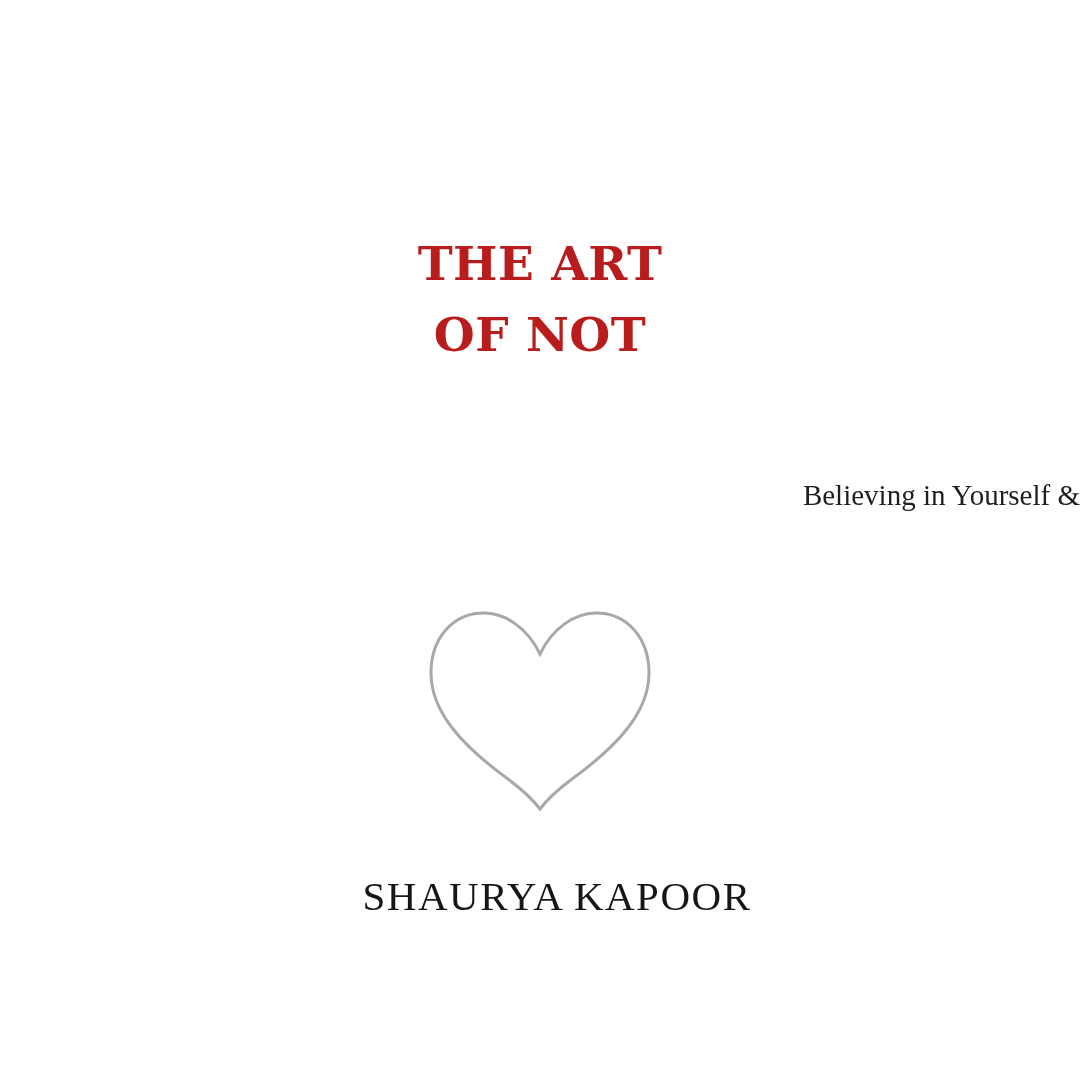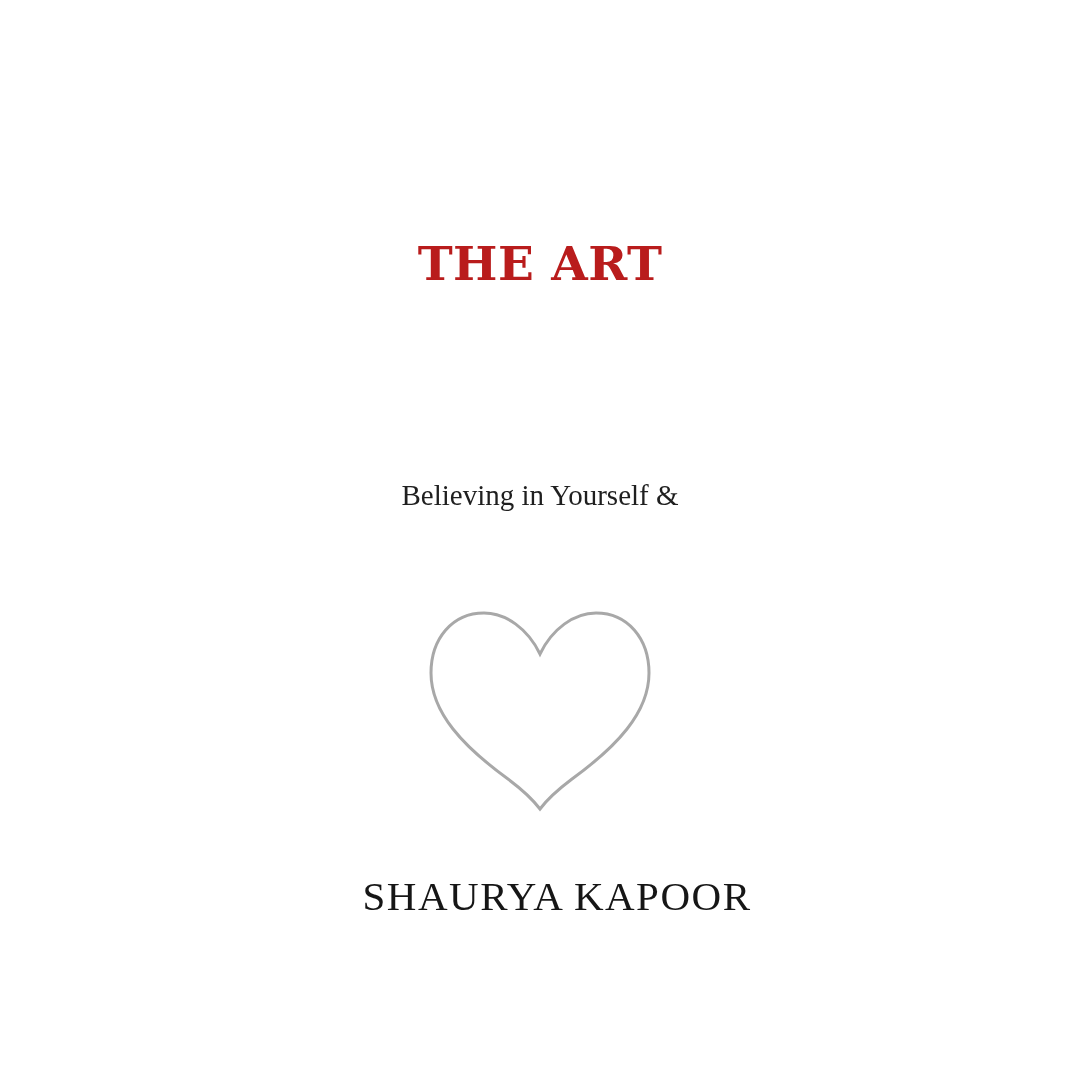--- a/index.html
+++ b/index.html
@@ -26,21 +26,21 @@
     font-size: 47px;
     line-height: 71px;
     letter-spacing: 0.5px;
     color: #b91c1c;
   }
   .subtitle-block {
     position: absolute;
     top: 478px;
     left: 0;
     width: 100%;
-    text-align: center;
+    text-align: right;
     font-family: "Liberation Serif", serif;
     font-weight: 400;
     font-size: 29px;
     line-height: 35px;
     color: #1f1f1f;
   }
   .heart-wrap {
     position: absolute;
     top: 606px;
     left: 50%;
@@ -66,20 +66,21 @@
     color: #161616;
   }
 </style>
 </head>
 <body>
 
 <div class="cover">
 
   <div class="title-block">
     <div>THE ART</div>
+    <div>OF NOT</div>
   </div>
 
   <div class="subtitle-block">
     <div>Believing in Yourself &amp;</div>
   </div>
 
   <div class="heart-wrap">
     <svg viewBox="0 0 226 206" xmlns="http://www.w3.org/2000/svg">
       <path d="M113 48
            C 101 23, 79 7, 57 7

